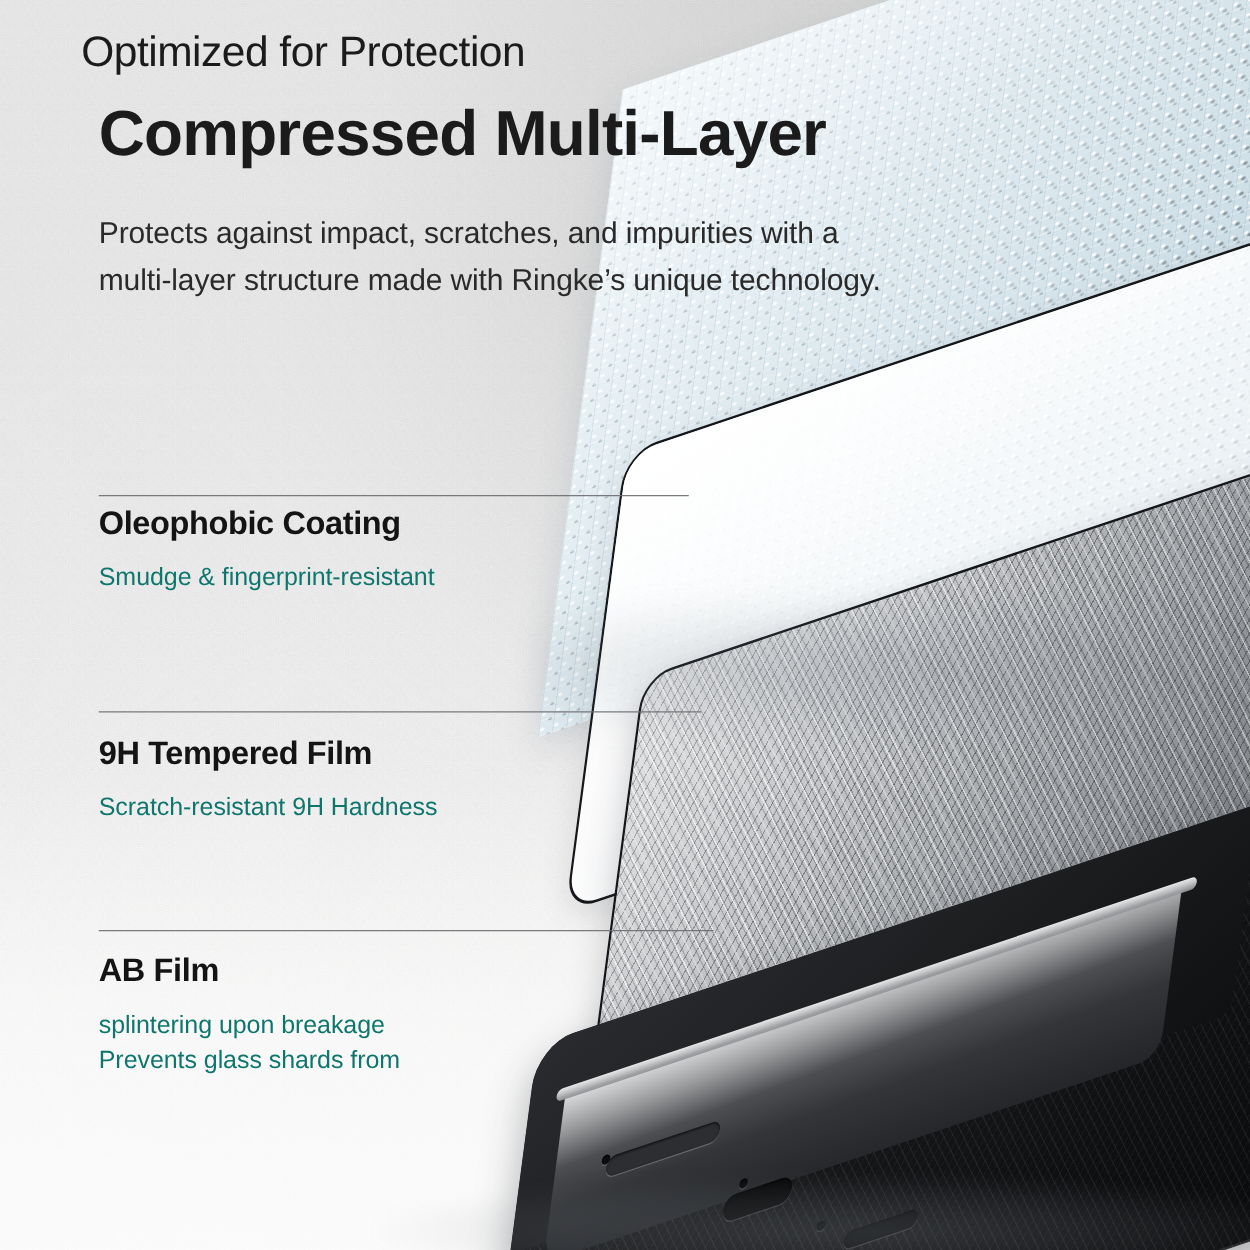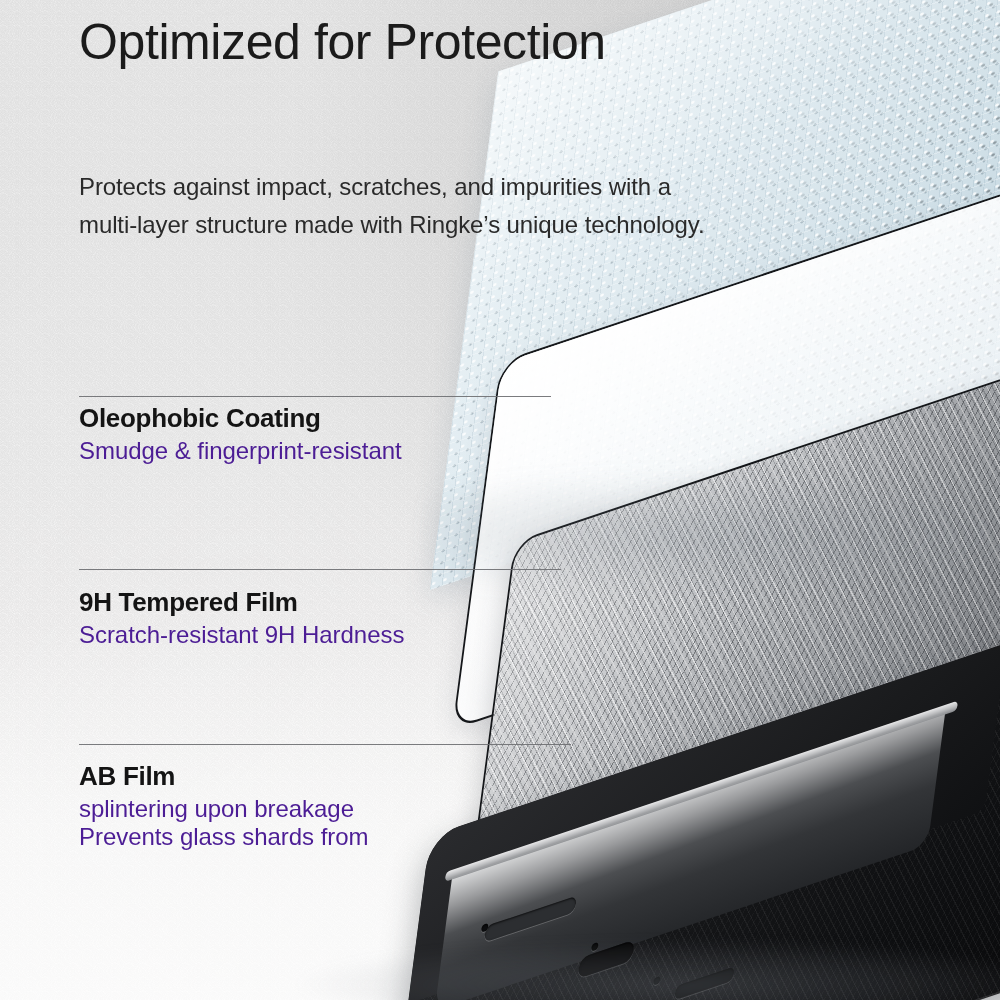--- a/index.html
+++ b/index.html
@@ -38,42 +38,42 @@
     background-size:14px 14px,17px 17px,21px 21px;
   }
   .bg-soft{
     position:absolute;left:0;right:0;bottom:0;height:380px;
     background:linear-gradient(180deg,rgba(255,255,255,0) 0%,rgba(255,255,255,.55) 55%,rgba(255,255,255,.72) 100%);
   }
 
   
   .txt{position:absolute;z-index:40;color:#1b1b1b;}
   .h1-line1{
-    left:79px;top:12px;font-size:50px;line-height:60px;
+    left:65px;top:12px;font-size:34px;line-height:60px;
     font-weight:400;letter-spacing:-.4px;white-space:nowrap;
   }
   .h1-line2{
     left:79px;top:76px;font-size:51px;line-height:62px;
     font-weight:700;letter-spacing:-.6px;white-space:nowrap;
   }
   .lede{
     left:79px;top:168px;font-size:24px;line-height:38px;font-weight:400;
     color:#2a2a2a;letter-spacing:-.1px;
   }
   .lede span{display:block;white-space:nowrap;}
 
   
   .feature{position:absolute;z-index:40;left:79px;}
   .feature .f-title{
     font-size:26px;font-weight:700;color:#141414;letter-spacing:-.3px;
     line-height:32px;white-space:nowrap;
   }
   .feature .f-desc{
-    font-size:24px;font-weight:400;color:#4c1d95;letter-spacing:-.05px;
-    line-height:28px;margin-top:3px;
+    font-size:20px;font-weight:400;color:#0f766e;letter-spacing:-.05px;
+    line-height:28px;margin-top:14px;
   }
   .feature .f-desc span{display:block;white-space:nowrap;}
   .f1{top:402px;}
   .f2{top:586px;}
   .f3{top:760px;}
 
   .rule{
     position:absolute;z-index:38;height:0;left:79px;
     border-top:1.6px solid #6f7073;opacity:.92;
   }
@@ -275,20 +275,21 @@
     <div class="port usbc"></div>
     <div class="port mic2"></div>
     <div class="port grille"></div>
   </div>
 
   <div class="rule r1"></div>
   <div class="rule r2"></div>
   <div class="rule r3"></div>
 
   <div class="txt h1-line1">Optimized for Protection</div>
+  <div class="txt h1-line2">Compressed Multi-Layer</div>
 
   <div class="txt lede">
     <span>Protects against impact, scratches, and impurities with a</span>
     <span>multi-layer structure made with Ringke’s unique technology.</span>
   </div>
 
   <div class="feature f1">
     <div class="f-title">Oleophobic Coating</div>
     <div class="f-desc">
       <span>Smudge &amp; fingerprint-resistant</span>

